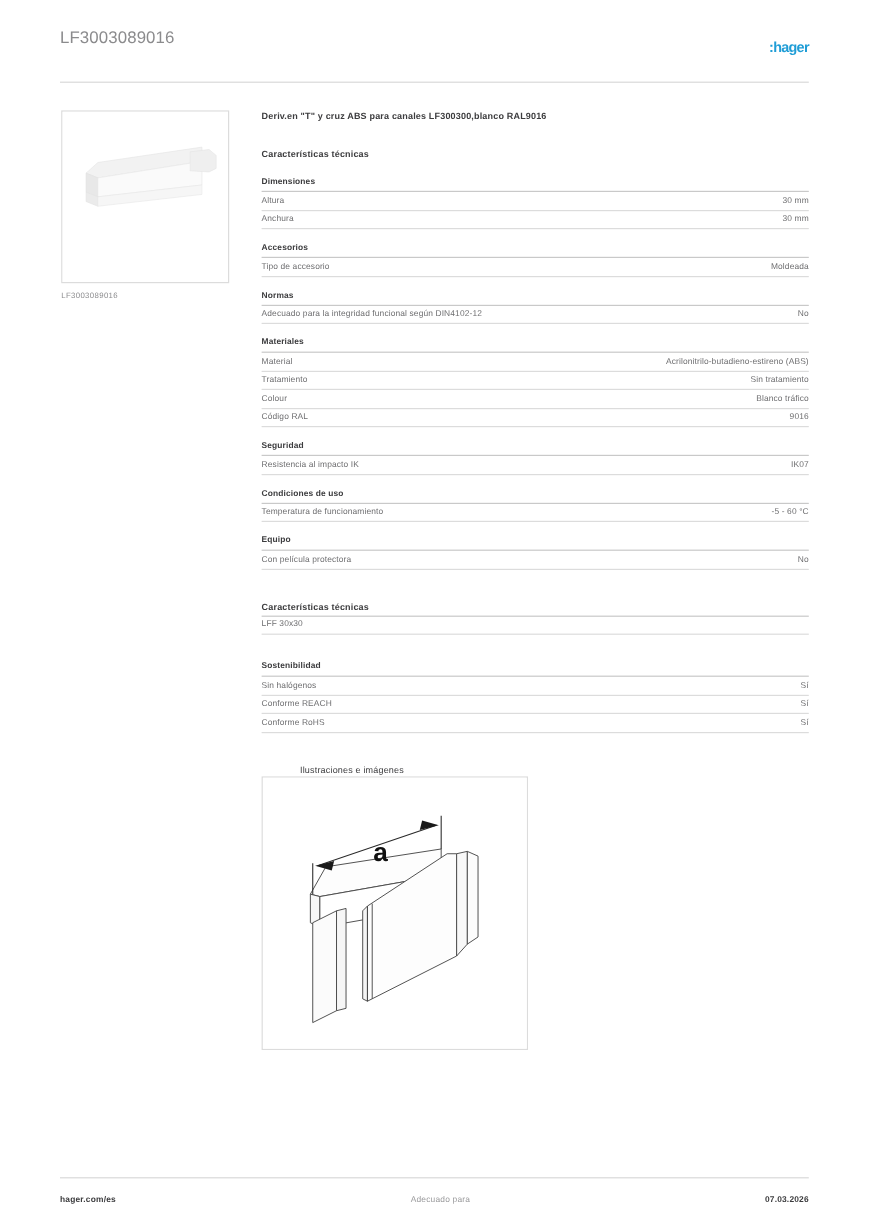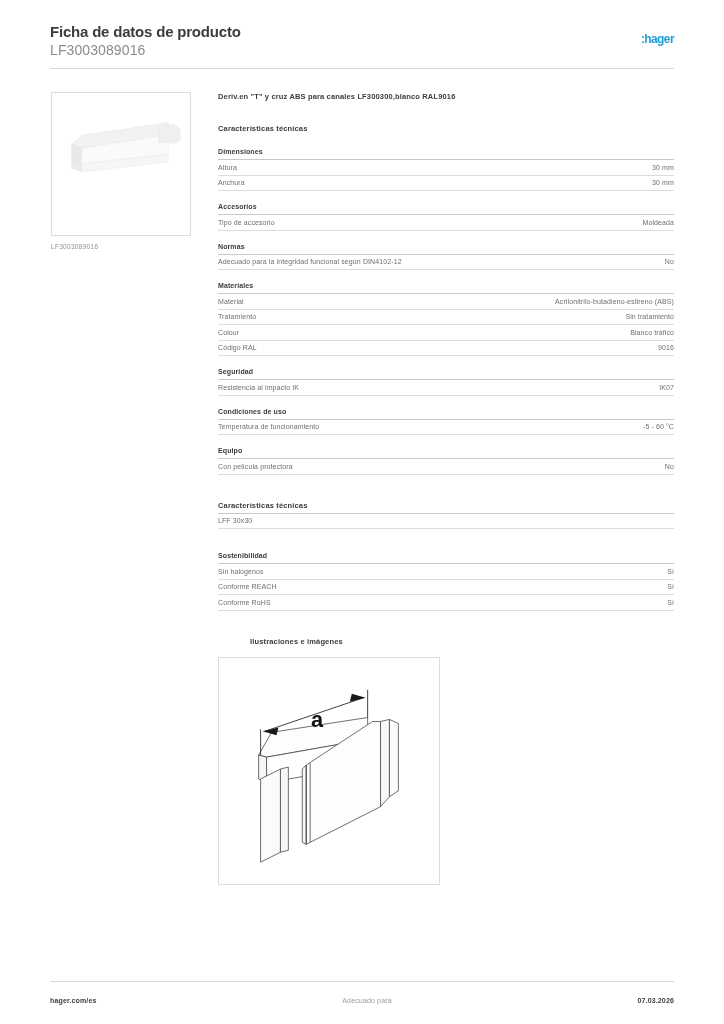--- a/index.html
+++ b/index.html
@@ -85,22 +85,22 @@
     border-bottom: 1px solid #dcdcdc;
     padding: 3.5px 0 3px 0;
     font-size: 7px; line-height: 8px; color: #6e6e70;
     letter-spacing: 0.1px;
   }
   .sustain { margin-top: 22px; }
 
   
   .illus { margin-top: 26px; }
   .illus-title {
-    font-size: 7.5px; font-weight: bold; color: #3c3c3e;
-    letter-spacing: 0.15px; line-height: 10px; margin-bottom: 10px; padding-left: 32px;
+    font-size: 7.5px; font-weight: normal; color: #3c3c3e;
+    letter-spacing: 0.15px; line-height: 10px; margin-bottom: 0; padding-left: 32px;
   }
   .illus-box {
     width: 222px; height: 228px;
     border: 1px solid #dcdcdc; background: #fff;
   }
   .illus-svg { display: block; width: 100%; height: 100%; }
 
   
   .footer-rule {
     position: absolute; left: 50px; bottom: 42px; width: 624px;
@@ -114,21 +114,20 @@
   .footer-left { font-weight: bold; color: #3c3c3e; }
   .footer-center { color: #9a9a9c; font-weight: normal; }
   .footer-right { font-weight: bold; color: #3c3c3e; }
 </style>
 </head>
 <body>
 
 <div class="page">
 
   <div class="header">
-    <div class="doc-title">Ficha de datos de producto</div>
     <div class="doc-subtitle">LF3003089016</div>
     <div class="logo">:hager</div>
   </div>
   <div class="header-rule"></div>
 
   <div class="thumb-box">
     <svg class="thumb-svg" viewBox="0 0 140 144">
       <rect x="0" y="0" width="140" height="144" fill="#ffffff"></rect>
       <g>
         <polygon points="20,52 30,43 118,30 118,42 30,56" fill="#f2f2f2" stroke="#e3e3e3" stroke-width="0.5"></polygon>

